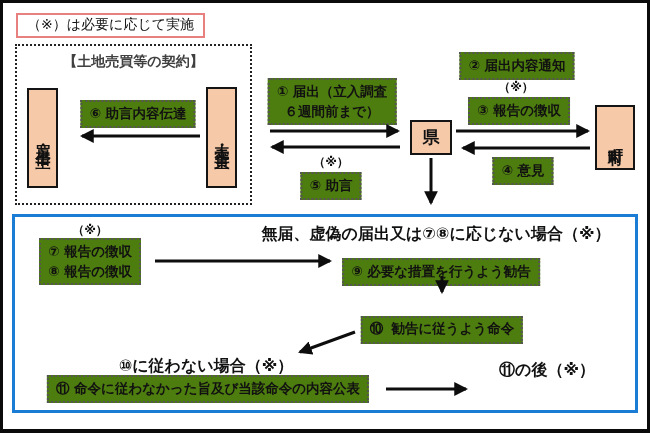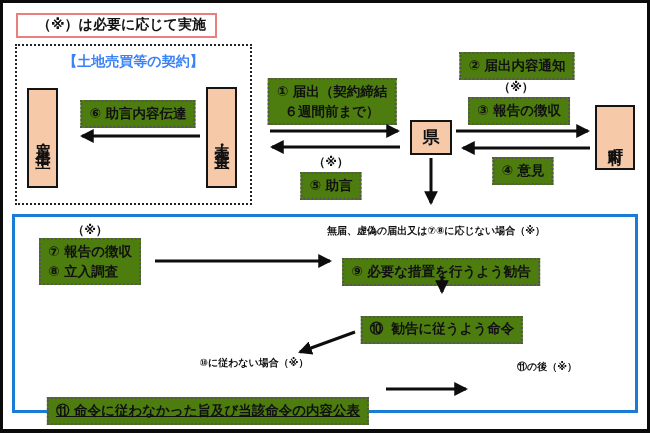--- a/index.html
+++ b/index.html
@@ -4,39 +4,39 @@
 <style>
   html,body{margin:0;padding:0;background:#fff;}
   #canvas{
     position:relative;width:650px;height:433px;background:#ffffff;
     font-family:"DejaVu Sans",sans-serif;overflow:hidden;
     -webkit-font-smoothing:antialiased;
   }
   .frame{position:absolute;inset:0;border:3px solid #0b0b0b;border-bottom-width:4px;box-sizing:border-box;pointer-events:none;}
   .abs{position:absolute;}
   .note-box{
-    border:2px solid #e88080;background:#fff;padding:1px 9px 2px 19px;
-    font-size:14px;font-weight:bold;white-space:nowrap;color:#111;
+    border:2px solid #e88080;background:#fff;padding:1px 9px 2px 9px;
+    font-size:14px;font-weight:normal;white-space:nowrap;color:#111;
   }
   .group-dotted{border:2px dotted #222;background:#fff;box-sizing:border-box;}
   .blue-group{border:3px solid #1b7cd6;background:#fff;box-sizing:border-box;}
   .entity{
     background:#f6c9a9;border:2px solid #141414;box-sizing:border-box;
     display:flex;align-items:center;justify-content:center;
     font-weight:bold;color:#111;
   }
   .v-text{writing-mode:vertical-rl;text-orientation:upright;font-size:15px;letter-spacing:2px;line-height:1;}
   .step-box{
     border:2px dotted #555;background:#4d7c0f;padding:2px 7px;box-sizing:border-box;
     font-size:13.5px;font-weight:bold;white-space:nowrap;text-align:center;color:#111;line-height:1.45;
   }
   .cx{transform:translateX(-50%);}
-  .caption{font-size:10px;font-weight:bold;white-space:nowrap;color:#111;transform:translateX(-50%);}
+  .caption{font-size:16px;font-weight:bold;white-space:nowrap;color:#111;transform:translateX(-50%);}
   .mark{font-size:12px;font-weight:bold;color:#111;transform:translateX(-50%);white-space:nowrap;}
-  .contract-title{width:100%;text-align:center;font-size:14px;font-weight:bold;color:#3b82f6;white-space:nowrap;}
+  .contract-title{width:100%;text-align:center;font-size:14px;font-weight:bold;color:#404040;white-space:nowrap;}
   .left-align{text-align:left;}
   svg.arrows{position:absolute;inset:0;pointer-events:none;}
 </style>
 </head>
 <body>
 
 <div id="canvas">
 
   <div class="abs note-box" style="left:16px;top:13px;">
     <span>（※）は必要に応じて実施</span>
@@ -47,21 +47,21 @@
 
   <div class="abs entity" style="left:27px;top:88px;width:31px;height:100px;">
     <span class="v-text">買主・借主</span>
   </div>
   <div class="abs entity" style="left:206px;top:87px;width:31px;height:101px;">
     <span class="v-text">売主・貸主</span>
   </div>
   <div class="abs step-box cx" style="left:138px;top:100px;">⑥ 助言内容伝達</div>
 
   <div class="abs step-box cx" style="left:332px;top:78px;">
-    <span style="display:block;">① 届出（契約締結</span>
+    <span style="display:block;">① 届出（立入調査</span>
     <span style="display:block;">６週間前まで）</span>
   </div>
   <div class="abs mark" style="left:331px;top:154px;">（※）</div>
   <div class="abs step-box cx" style="left:331px;top:172px;">⑤ 助言</div>
 
   <div class="abs entity" style="left:410px;top:120px;width:42px;height:35px;font-size:17px;">
     <span>県</span>
   </div>
 
   <div class="abs step-box cx" style="left:517px;top:52px;">② 届出内容通知</div>
@@ -71,30 +71,30 @@
 
   <div class="abs entity" style="left:595px;top:105px;width:40px;height:65px;">
     <span class="v-text">市町村</span>
   </div>
 
   <div class="abs blue-group" style="left:12px;top:214px;width:626px;height:199px;"></div>
 
   <div class="abs mark" style="left:90px;top:222px;">（※）</div>
   <div class="abs step-box left-align" style="left:39px;top:238px;">
     <span style="display:block;">⑦ 報告の徴収</span>
-    <span style="display:block;">⑧ 立入調査</span>
+    <span style="display:block;">⑧ 報告の徴収</span>
   </div>
 
   <div class="abs caption" style="left:436px;top:224px;">無届、虚偽の届出又は⑦⑧に応じない場合（※）</div>
   <div class="abs step-box cx" style="left:441px;top:258px;">⑨ 必要な措置を行うよう勧告</div>
 
   <div class="abs step-box cx" style="left:442px;top:316px;font-family:Liberation Mono, monospace;">⑩ 勧告に従うよう命令</div>
 
-  <div class="abs caption" style="left:206px;top:356px;margin-left:48px;">⑩に従わない場合（※）</div>
-  <div class="abs step-box cx" style="left:208px;top:397px;text-decoration:underline;">⑪ 命令に従わなかった旨及び当該命令の内容公表</div>
+  <div class="abs caption" style="left:206px;top:356px;">⑩に従わない場合（※）</div>
+  <div class="abs step-box cx" style="left:208px;top:375px;">⑪ 命令に従わなかった旨及び当該命令の内容公表</div>
 
   <div class="abs caption" style="left:547px;top:360px;">⑪の後（※）</div>
 
   <svg class="arrows" width="650" height="433" viewBox="0 0 650 433">
     <defs>
       <marker id="ah" viewBox="0 0 10 10" refX="8.5" refY="5" markerWidth="4.6" markerHeight="4.6" orient="auto">
         <path d="M0,0 L10,5 L0,10 z" fill="#0d0d0d"></path>
       </marker>
     </defs>
     <line x1="200" y1="136" x2="82" y2="136" stroke="#0d0d0d" stroke-width="3" marker-end="url(#ah)"></line>

